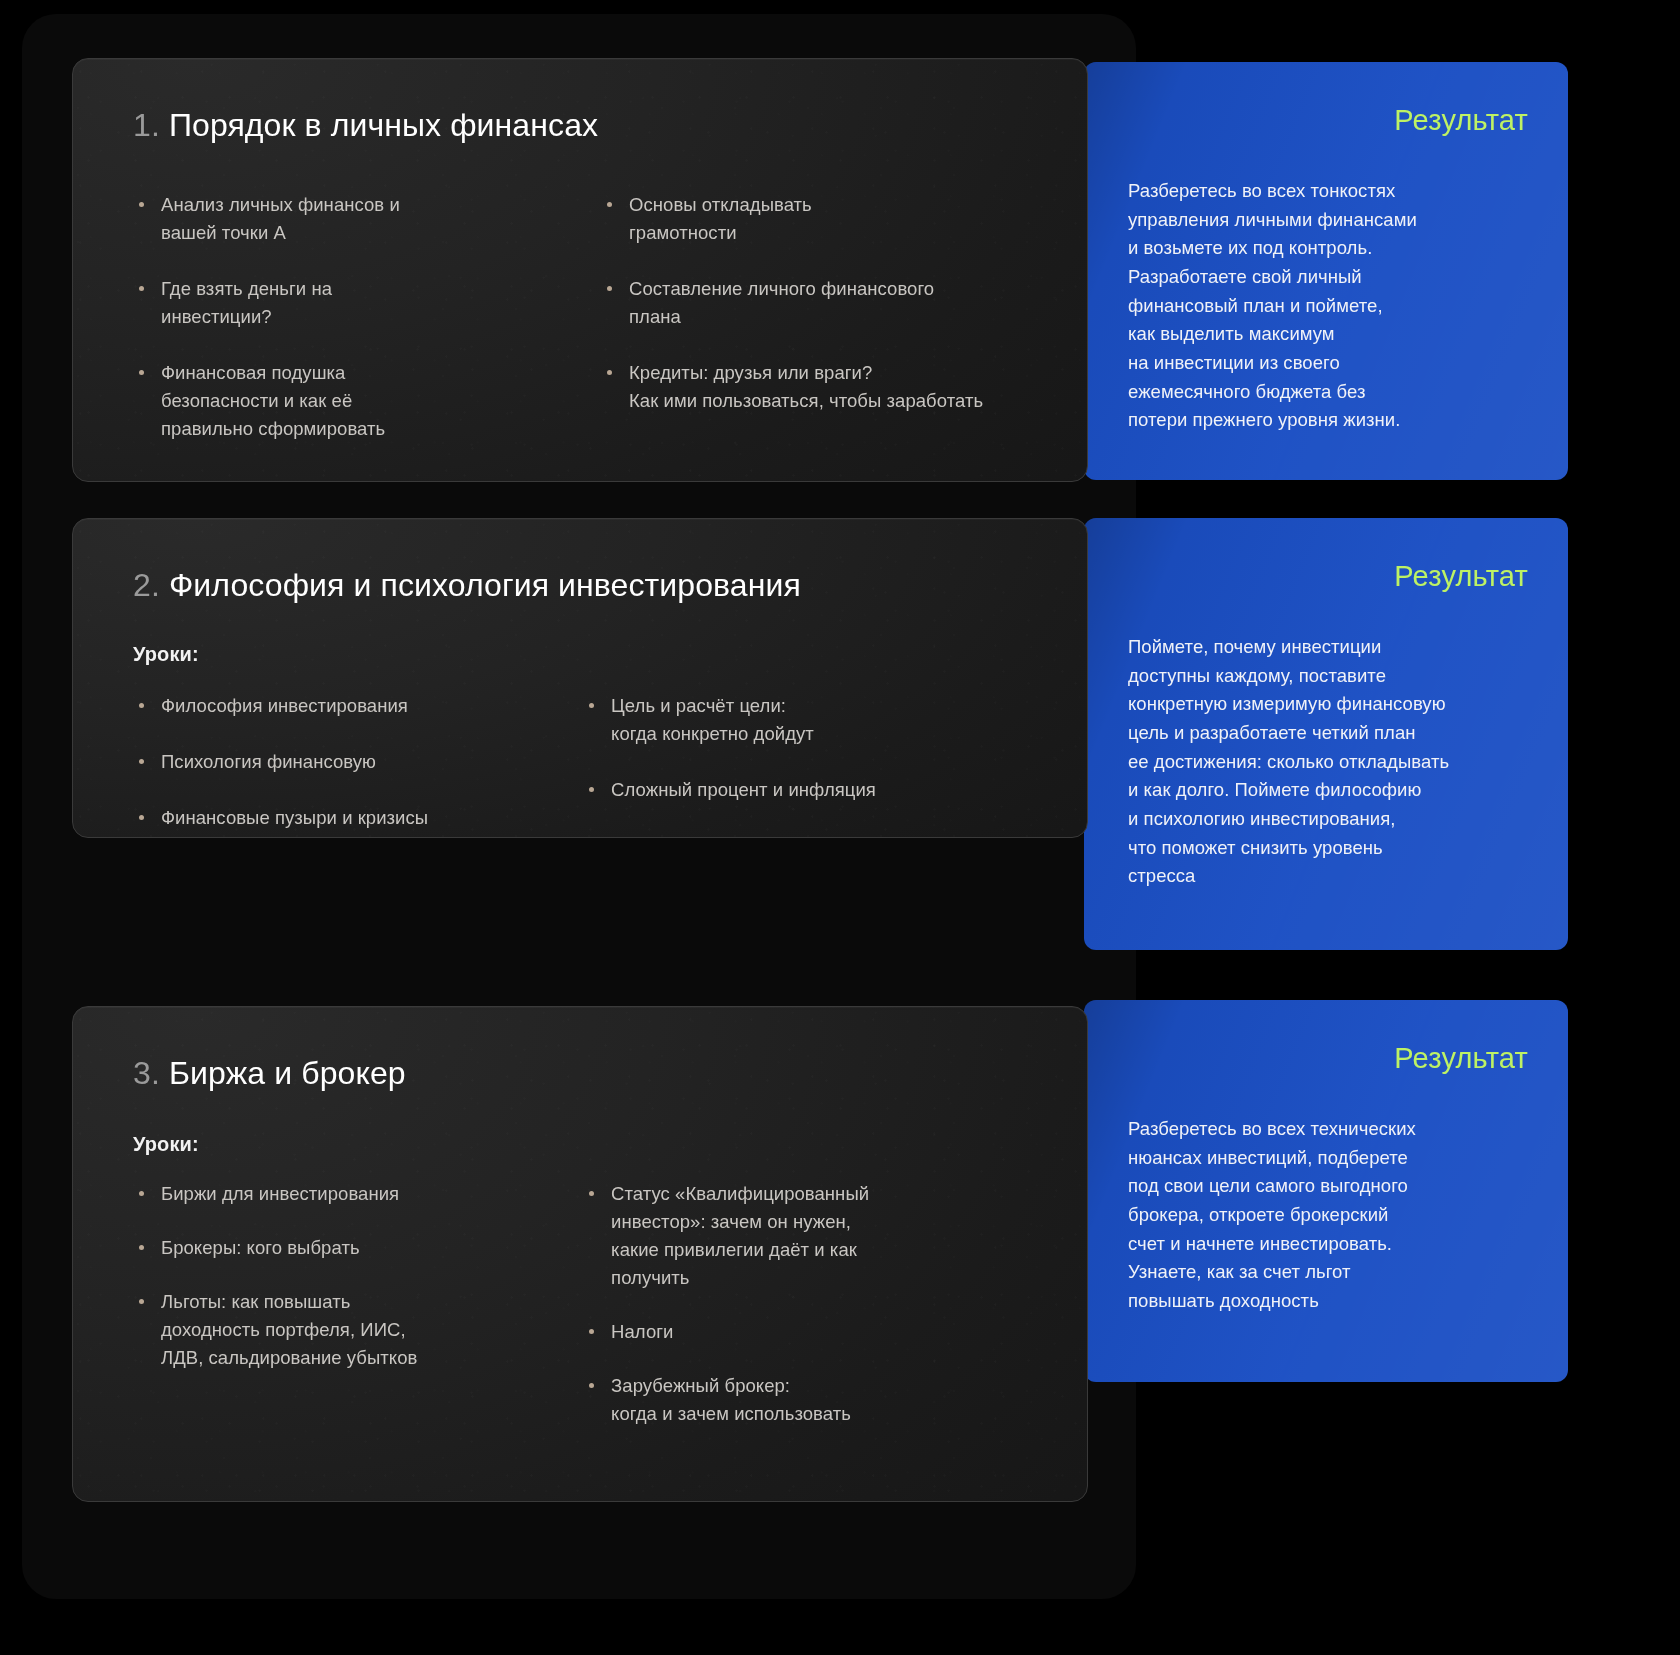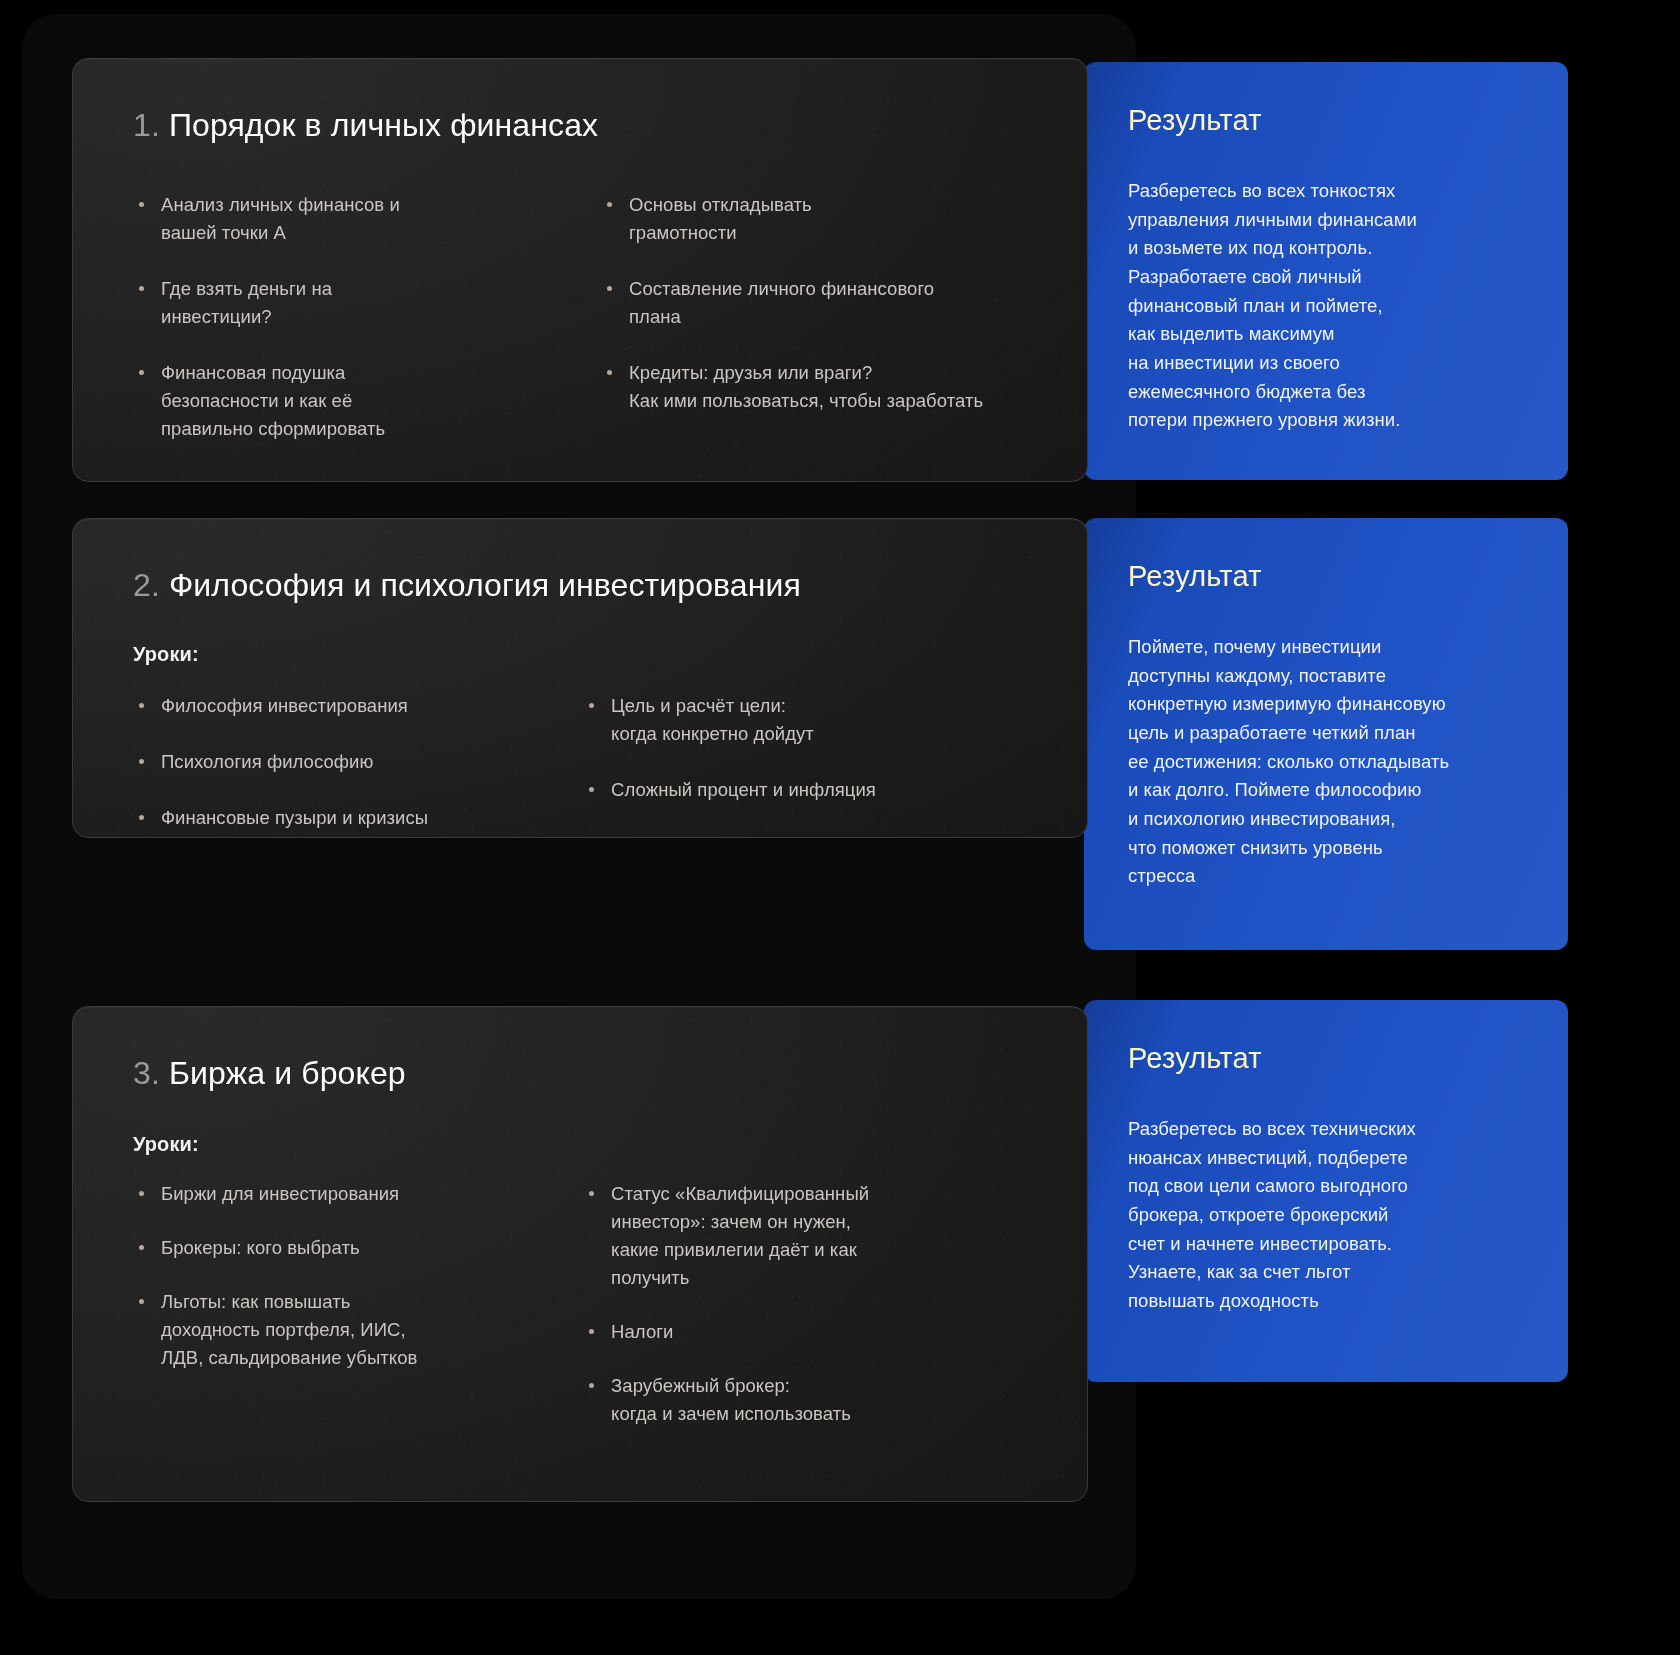--- a/index.html
+++ b/index.html
@@ -137,22 +137,23 @@
     top: 11px;
     width: 5px;
     height: 5px;
     border-radius: 50%;
     background: #b9a794;
   }
 
   .result-title {
     font-size: 29px;
     font-weight: 500;
-    color: #fef9c3;
+    color: #bef264;
     letter-spacing: .2px;
+    text-align: right;
   }
   .result-body {
     font-size: 18.5px;
     line-height: 1.55;
     color: #f0f2f8;
     letter-spacing: .05px;
     white-space: pre-line;
   }
 
   
@@ -280,21 +281,21 @@
       </div>
 
       <div class="dark-panel">
         <h2 class="card-title"><span class="num">2.</span> <span>Философия и психология инвестирования</span></h2>
 
         <div class="lessons-label">Уроки:</div>
 
         <div class="cols">
           <ul class="bullets col-a">
             <li class="multiline">Философия инвестирования</li>
-            <li class="multiline">Психология философию</li>
+            <li class="multiline">Психология финансовую</li>
             <li class="multiline">Финансовые пузыри и кризисы</li>
           </ul>
           <ul class="bullets col-b">
             <li class="multiline">Цель и расчёт цели:
 когда конкретно дойдут</li>
             <li class="multiline">Сложный процент и инфляция</li>
           </ul>
         </div>
       </div>
     </section>

